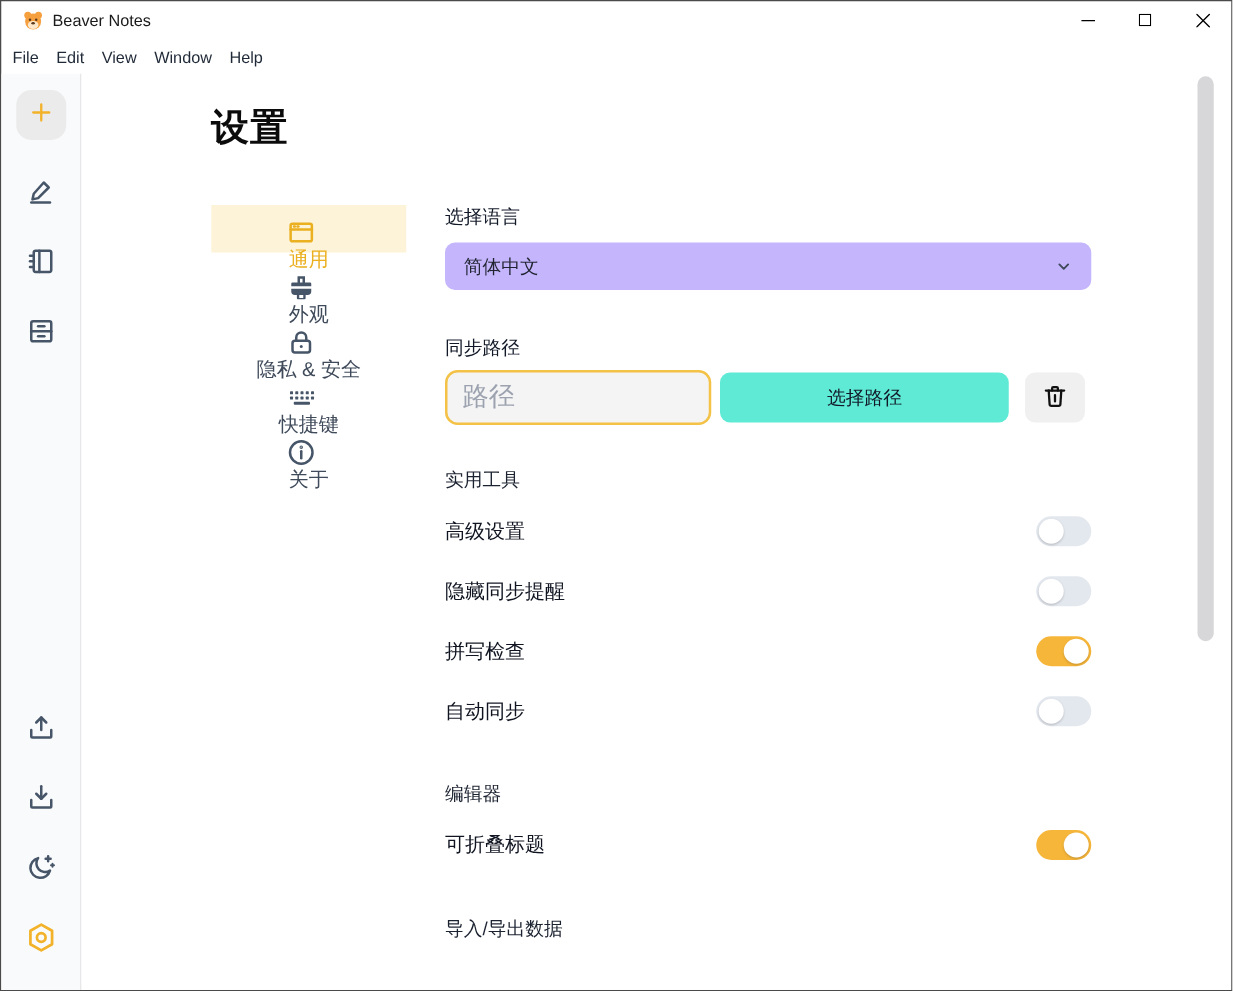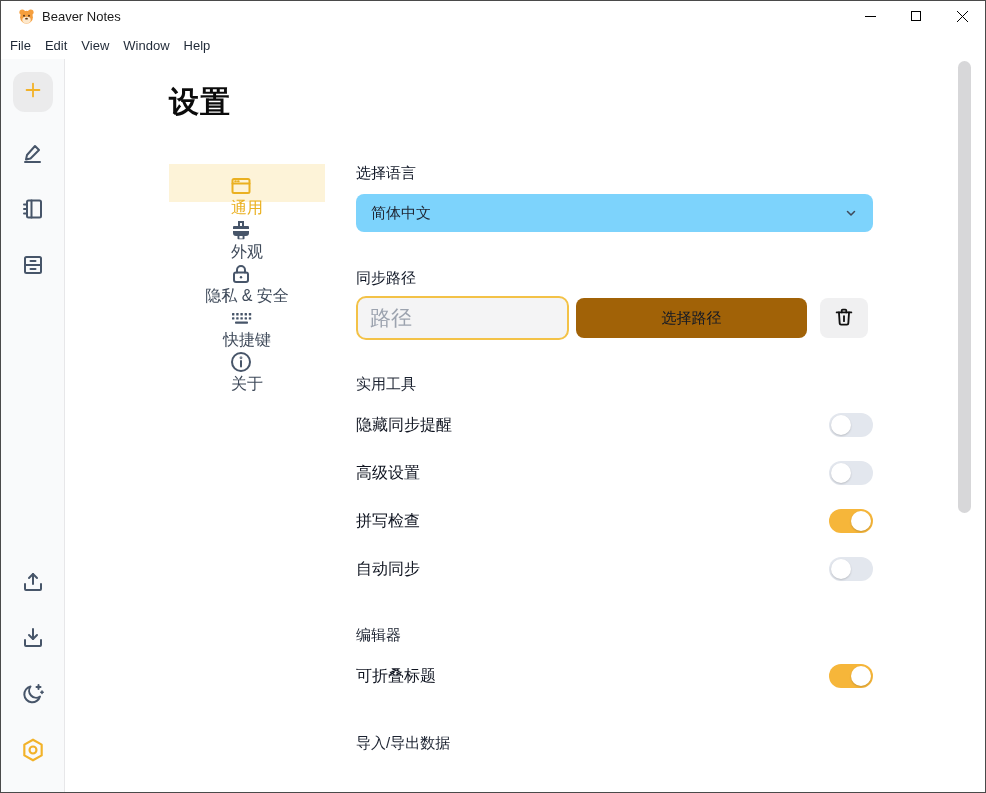--- a/index.html
+++ b/index.html
@@ -84,21 +84,21 @@
     white-space: nowrap;
     flex-direction: column;
   }
   .nav-item .nav-icon { width: 24px; height: 24px; margin-right: 13px; display: flex; align-items: center; justify-content: center; flex-shrink: 0; }
   .nav-item.active { background: #fdf3d8; color: #eab020; }
   
   .settings-content { width: 517px; margin-left: 31px; }
   .field-label { font-size: 15px; color: #111827; margin-bottom: 11px; }
   .select-box {
     height: 38px; width: 100%;
-    background: #7dd3fc;
+    background: #c4b5fd;
     border-radius: 8px;
     display: flex; align-items: center;
     padding: 0 15px;
     font-size: 15px; color: #1f2430;
   }
   .select-box .chev { margin-left: auto; display: flex; }
   .sync-group { margin-top: 37px; }
   .sync-row { display: flex; align-items: center; margin-top: 8px; }
   .path-input {
     width: 213px; height: 44px;
@@ -108,21 +108,21 @@
     padding: 0 12px;
     font-size: 21px;
     font-family: "Liberation Sans", "DejaVu Sans", sans-serif;
     color: #1f2430;
     outline: none;
   }
   .path-input::placeholder { color: #9ca3af; }
   .choose-btn {
     width: 231px; height: 40px;
     margin-left: 7px;
-    background: #a16207;
+    background: #5eead4;
     border: none; border-radius: 8px;
     font-size: 15px; color: #111827;
     font-family: "Liberation Sans", "DejaVu Sans", sans-serif;
     display: flex; align-items: center; justify-content: center;
   }
   .trash-btn {
     width: 48px; height: 40px;
     margin-left: 13px;
     background: #f0f0f1;
     border: none; border-radius: 8px;
@@ -382,27 +382,27 @@
                     </svg>
                 </span>
               </button>
             </div>
           </div>
 
           <div class="utilities">
             <div class="section-header">实用工具</div>
             <div class="toggle-rows">
               <div class="toggle-row">
-                <span class="row-label">隐藏同步提醒</span>
+                <span class="row-label">高级设置</span>
                 <div class="switch">
                     <div class="knob"></div>
                   </div>
               </div>
               <div class="toggle-row">
-                <span class="row-label">高级设置</span>
+                <span class="row-label">隐藏同步提醒</span>
                 <div class="switch">
                     <div class="knob"></div>
                   </div>
               </div>
               <div class="toggle-row">
                 <span class="row-label">拼写检查</span>
                 <div class="switch on">
                     <div class="knob"></div>
                   </div>
               </div>

